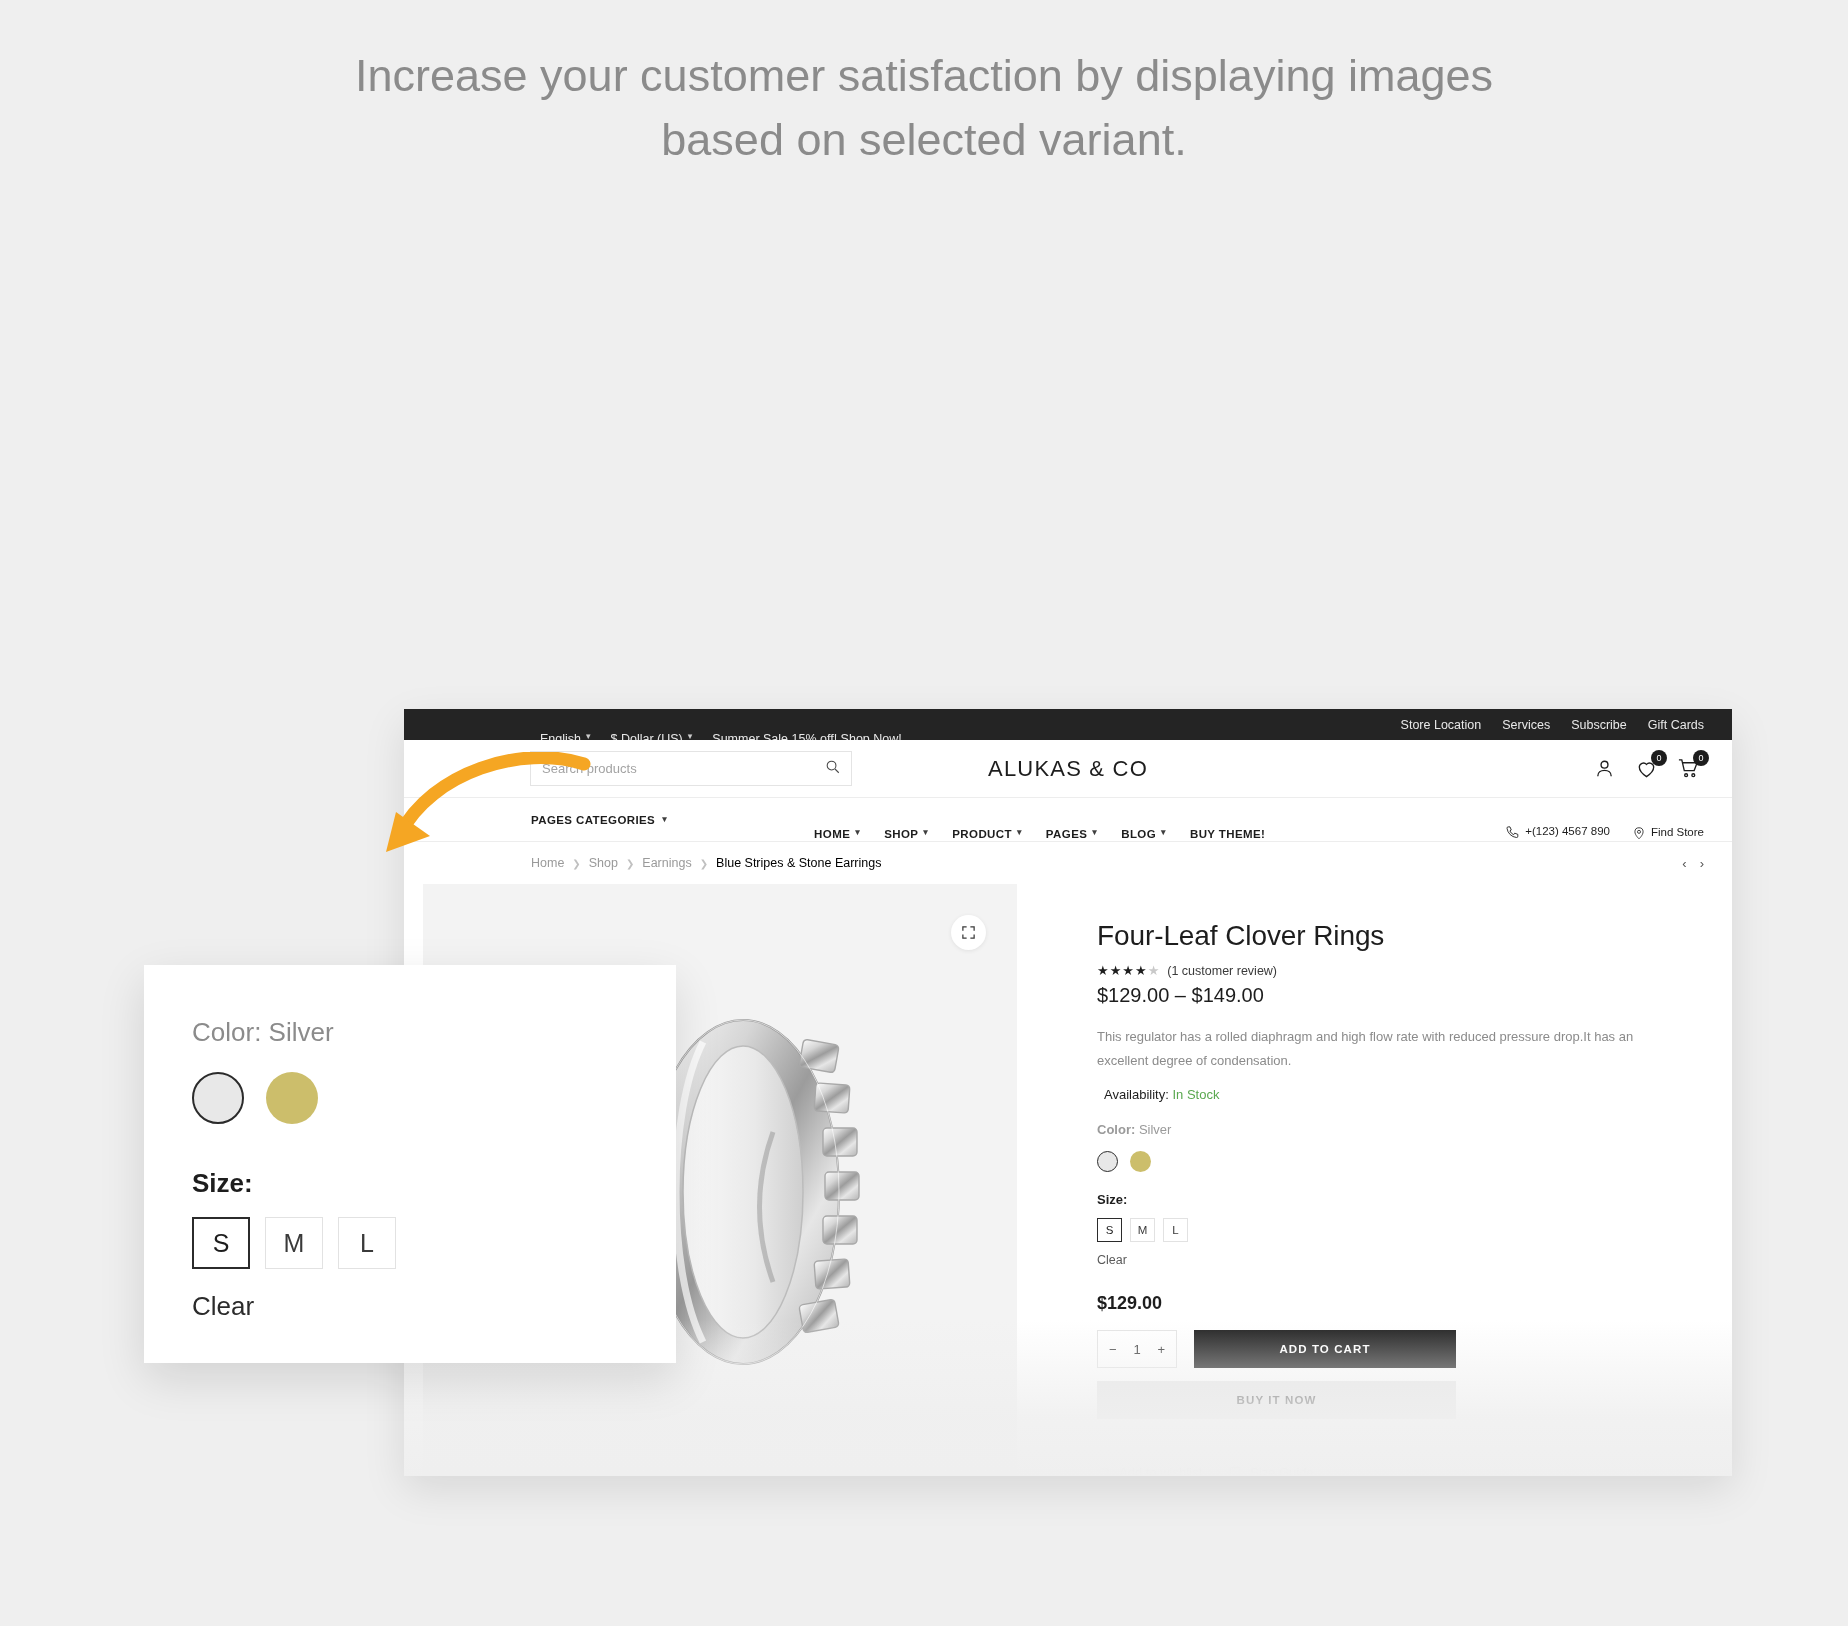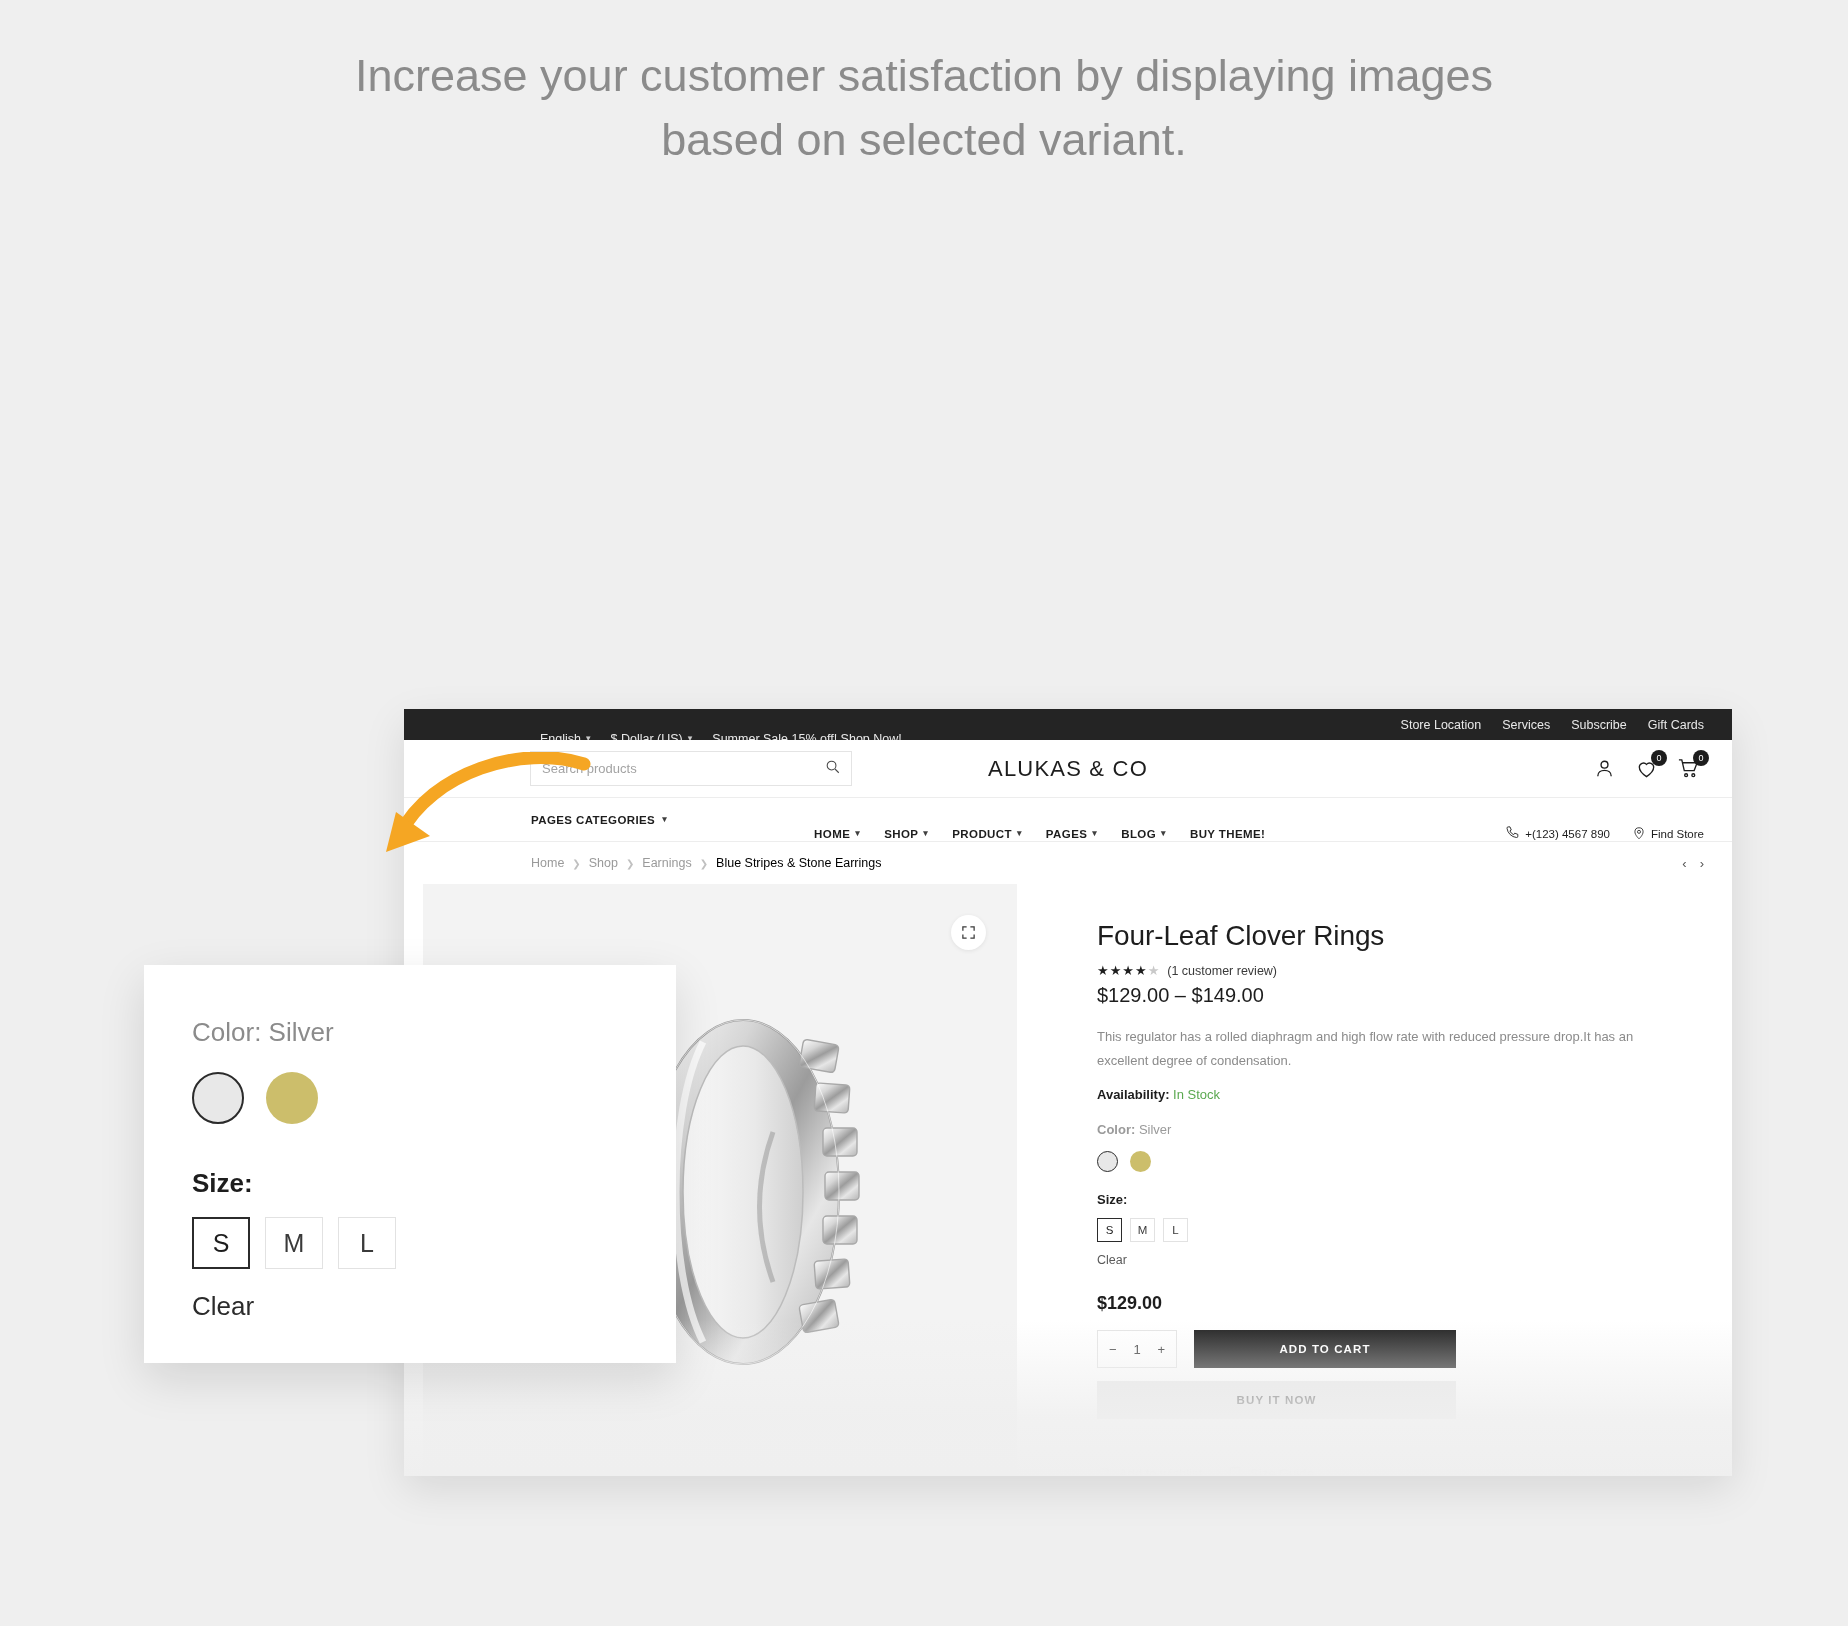--- a/index.html
+++ b/index.html
@@ -50,21 +50,21 @@
   }
 
   
   .topbar {
     height: 31px; background: #242424; color: #e9e9e9;
     display: flex; align-items: center;
     font-size: 12.5px; position: relative;
   }
   .topbar-left { display: flex; align-items: center; gap: 20px; margin-left: 136px; }
   .topbar-right { display: flex; align-items: center; gap: 21px; position: absolute; right: 28px; }
-  .tb-item { display: inline-flex; align-items: center; gap: 5px; white-space: nowrap; margin-top: 28px; }
+  .tb-item { display: inline-flex; align-items: flex-start; gap: 5px; white-space: nowrap; margin-top: 28px; }
   .caret { font-size: 9px; opacity: .85; display: inline-block; transform: translateY(-1px); }
 
   
   .header {
     height: 58px; display: flex; align-items: center;
     border-bottom: 1px solid #ededed; position: relative; background: #fff;
   }
   .searchbox {
     margin-left: 126px; width: 322px; height: 35px;
     border: 1px solid #e4e4e4; display: flex; align-items: center;
@@ -129,21 +129,21 @@
 
   .details { width: 640px; padding: 36px 0 0 80px; }
   .p-title { font-size: 28px; color: #1d1d1d; font-weight: 400; letter-spacing: -0.1px; }
   .p-rating { margin-top: 11px; display: flex; align-items: center; gap: 7px; font-size: 12.5px; color: #3a3a3a; }
   .stars { letter-spacing: 1px; font-size: 13px; }
   .star-on { color: #1d1d1d; }
   .star-off { color: #c9c9c9; }
   .p-price { margin-top: 6px; font-size: 20px; color: #1d1d1d; }
   .p-desc { margin-top: 18px; font-size: 13px; line-height: 1.85; color: #8b8b8b; width: 560px; }
   .p-avail { margin-top: 14px; font-size: 13px; color: #1d1d1d; }
-  .p-avail b { font-weight: 700; }
+  .p-avail b { font-weight: 400; margin-left: 7px; }
   .in-stock { color: #5aa84f; }
 
   .attr-label { font-size: 13px; color: #1d1d1d; font-weight: 700; }
   .attr-label span { font-weight: 400; color: #9a9a9a; }
   .color-row { margin-top: 14px; display: flex; align-items: center; gap: 12px; }
   .swatch { width: 21px; height: 21px; border-radius: 50%; }
   .swatch.sel { border: 1.4px solid #2b2b2b; }
   .sizes { margin-top: 11px; display: flex; gap: 8px; }
   .size {
     width: 25px; height: 24px; border: 1px solid #e2e2e2;

